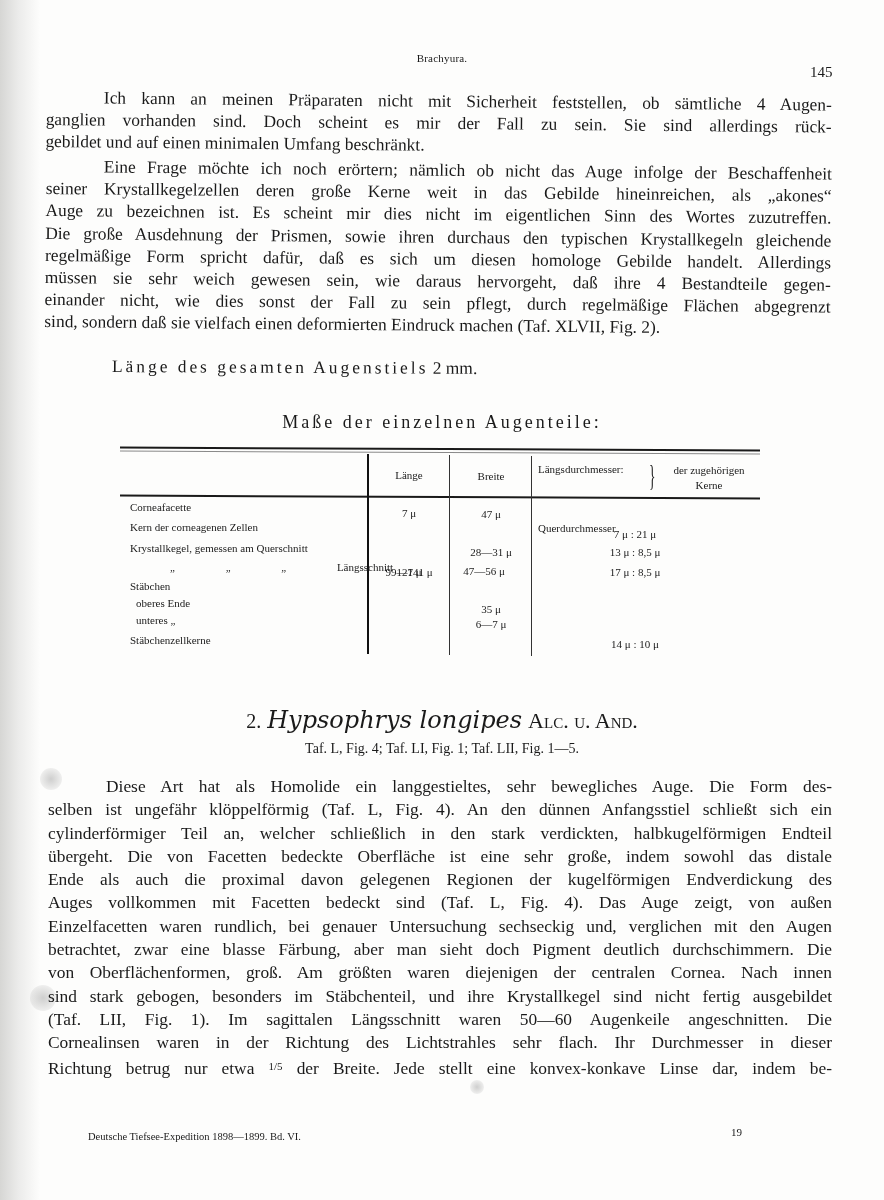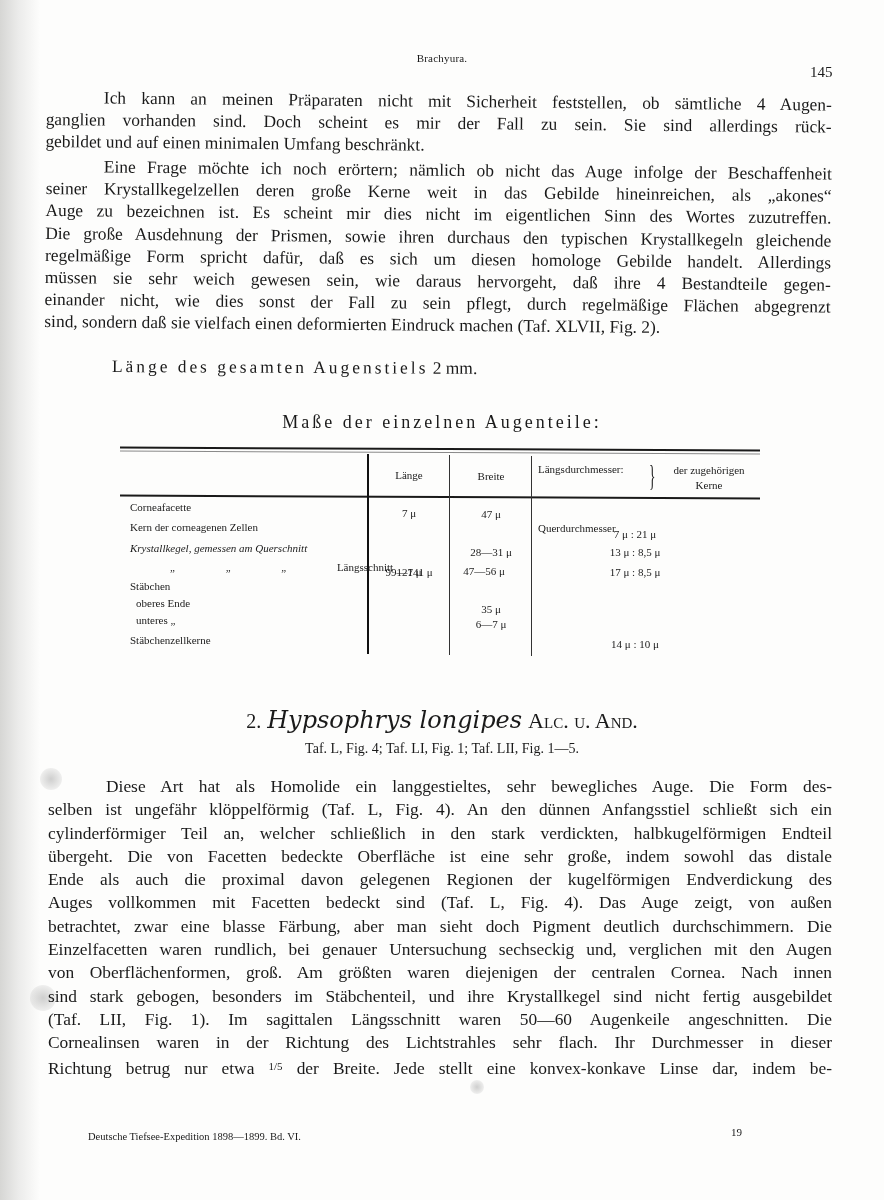--- a/index.html
+++ b/index.html
@@ -113,21 +113,21 @@
   <div class="th" style="left:249px;top:28px;width:80px;">Länge</div>
   <div class="th" style="left:331px;top:29px;width:80px;">Breite</div>
   <div class="th" style="left:418px;top:22px;text-align:left;">Längsdurchmesser:</div>
   <div class="th" style="left:418px;top:37px;text-align:right;margin-top:44px;">Querdurchmesser</div>
   <div class="brace" style="left:525px;top:20px;">}</div>
   <div class="th" style="left:538px;top:23px;width:102px;">der zugehörigen</div>
   <div class="th" style="left:538px;top:38px;width:102px;">Kerne</div>
 
   <div class="row-label" style="top:61px;">Corneafacette</div>
   <div class="row-label" style="top:81px;">Kern der corneagenen Zellen</div>
-  <div class="row-label" style="top:102px;font-style:italic;">Krystallkegel, gemessen am Querschnitt</div>
+  <div class="row-label" style="top:102px;">Krystallkegel, gemessen am Querschnitt</div>
   <div class="row-label" style="top:121px;left:50px;word-spacing:48px;">„ „ „ Längsschnitt</div>
   <div class="row-label" style="top:140px;">Stäbchen</div>
   <div class="row-label" style="top:157px;left:16px;">oberes Ende</div>
   <div class="row-label" style="top:174px;left:16px;">unteres „</div>
   <div class="row-label" style="top:194px;font-family:Liberation Serif, serif;">Stäbchenzellkerne</div>
 
   <div class="cell" style="left:249px;top:67px;width:80px;">7 μ</div>
   <div class="cell" style="left:249px;top:126px;width:80px;">127 μ</div>
   <div class="cell" style="left:249px;top:126px;width:80px;">99—141 μ</div>
 
@@ -150,22 +150,22 @@
 </div>
 <div class="plates-line">Taf. L, Fig. 4; Taf. LI, Fig. 1; Taf. LII, Fig. 1—5.</div>
 
 <div class="para" id="p4">
   <span class="ln indent">Diese Art hat als Homolide ein langgestieltes, sehr bewegliches Auge. Die Form des-</span>
   <span class="ln">selben ist ungefähr klöppelförmig (Taf. L, Fig. 4). An den dünnen Anfangsstiel schließt sich ein</span>
   <span class="ln">cylinderförmiger Teil an, welcher schließlich in den stark verdickten, halbkugelförmigen Endteil</span>
   <span class="ln">übergeht. Die von Facetten bedeckte Oberfläche ist eine sehr große, indem sowohl das distale</span>
   <span class="ln">Ende als auch die proximal davon gelegenen Regionen der kugelförmigen Endverdickung des</span>
   <span class="ln">Auges vollkommen mit Facetten bedeckt sind (Taf. L, Fig. 4). Das Auge zeigt, von außen</span>
+  <span class="ln">Einzelfacetten waren rundlich, bei genauer Untersuchung sechseckig und, verglichen mit den Augen</span>
   <span class="ln">betrachtet, zwar eine blasse Färbung, aber man sieht doch Pigment deutlich durchschimmern. Die</span>
-  <span class="ln">Einzelfacetten waren rundlich, bei genauer Untersuchung sechseckig und, verglichen mit den Augen</span>
   <span class="ln">von Oberflächenformen, groß. Am größten waren diejenigen der centralen Cornea. Nach innen</span>
   <span class="ln">sind stark gebogen, besonders im Stäbchenteil, und ihre Krystallkegel sind nicht fertig ausgebildet</span>
   <span class="ln">(Taf. LII, Fig. 1). Im sagittalen Längsschnitt waren 50—60 Augenkeile angeschnitten. Die</span>
   <span class="ln">Cornealinsen waren in der Richtung des Lichtstrahles sehr flach. Ihr Durchmesser in dieser</span>
   <span class="ln">
     <span>Richtung betrug nur etwa</span>
     <span class="frac">1/5</span>
     <span>der Breite. Jede stellt eine konvex-konkave Linse dar, indem be-</span>
   </span>
 </div>

